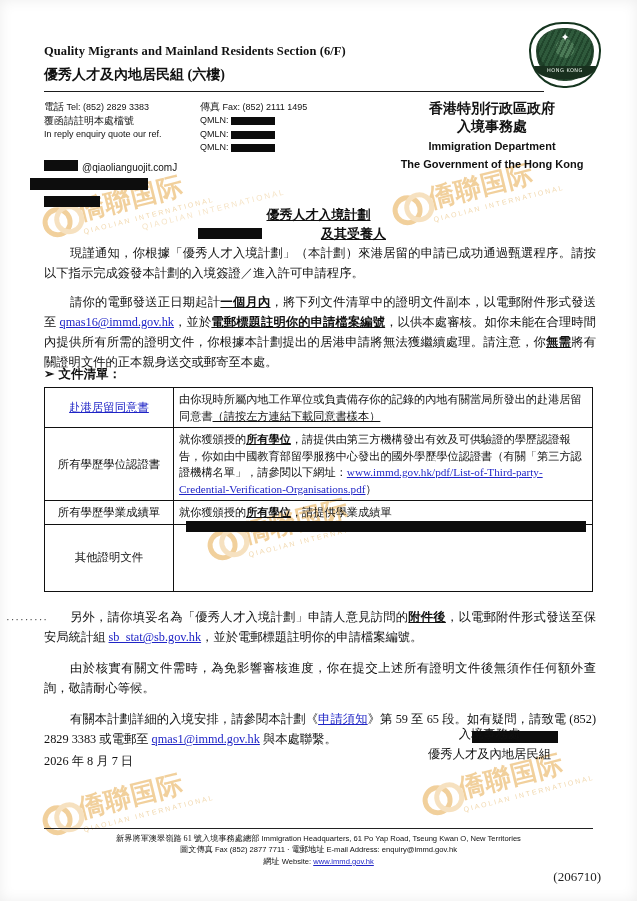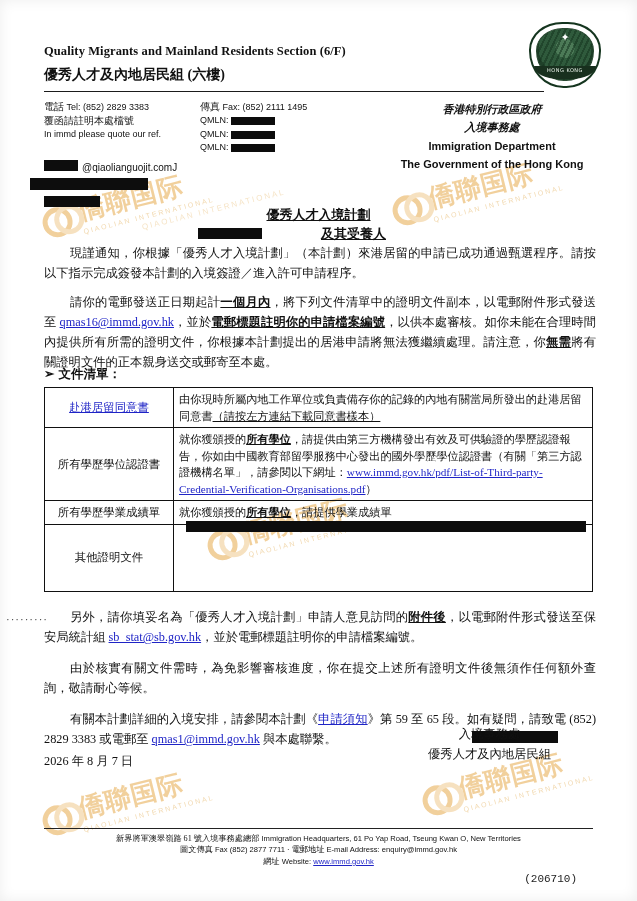--- a/index.html
+++ b/index.html
@@ -156,21 +156,21 @@
     vertical-align: middle;
   }
 
   .agency {
     position: absolute;
     right: 40px;
     top: 100px;
     width: 210px;
     text-align: center;
   }
-  .agency .zh { font-weight: bold; font-size: 11px; line-height: 18px; font-style: italic; }
+  .agency .zh { font-weight: bold; font-size: 14px; line-height: 18px; }
   .agency .en {
     font-family: "Liberation Sans", sans-serif;
     font-weight: bold;
     font-size: 11px;
     line-height: 13.5px;
     margin-top: 4px;
   }
 
   .email-line {
     position: absolute;
@@ -293,24 +293,24 @@
   .footer .zh { font-family: "Liberation Serif", serif; font-size: 8.2px; }
   .footer-rule {
     position: absolute;
     left: 44px;
     right: 44px;
     bottom: 72px;
     border-top: 1px solid #222;
   }
   .refno {
     position: absolute;
-    right: 60px;
+    right: 36px;
     bottom: 16px;
-    font-family: Liberation Mono, monospace;
-    font-size: 11px;
+    font-family: Liberation Serif, serif;
+    font-size: 13px;
     color: #222;
   }
 </style>
 </head>
 <body>
 
 <div class="page">
 
   <div class="wm" style="left:40px; top:182px; transform:rotate(-14deg);">
     <div class="wm-row">
@@ -410,21 +410,21 @@
       </div>
     </div>
     <div class="row">
       <div class="c1"><span class="zh">覆函請註明本處檔號</span></div>
       <div class="c2">
         <span>QMLN:</span>
         <span class="redact" style="width:44px;"></span>
       </div>
     </div>
     <div class="row">
-      <div class="c1"><span>In immd please quote our ref.</span></div>
+      <div class="c1"><span>In reply enquiry quote our ref.</span></div>
       <div class="c2">
         <span>QMLN:</span>
         <span class="redact" style="width:44px;"></span>
       </div>
     </div>
     <div class="row">
       <div class="c1">&nbsp;</div>
       <div class="c2">
         <span>QMLN:</span>
         <span class="redact" style="width:44px;"></span>

